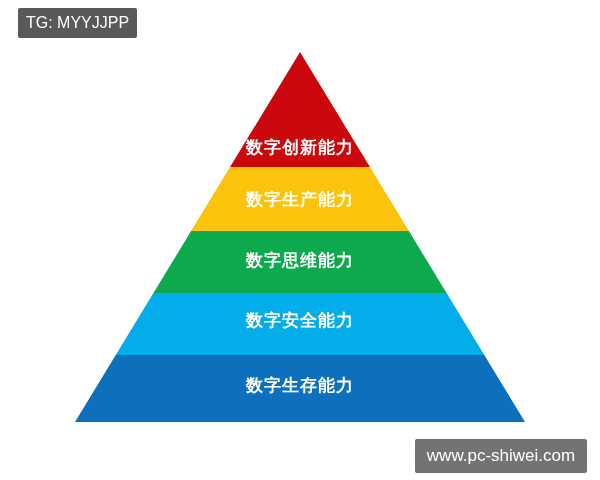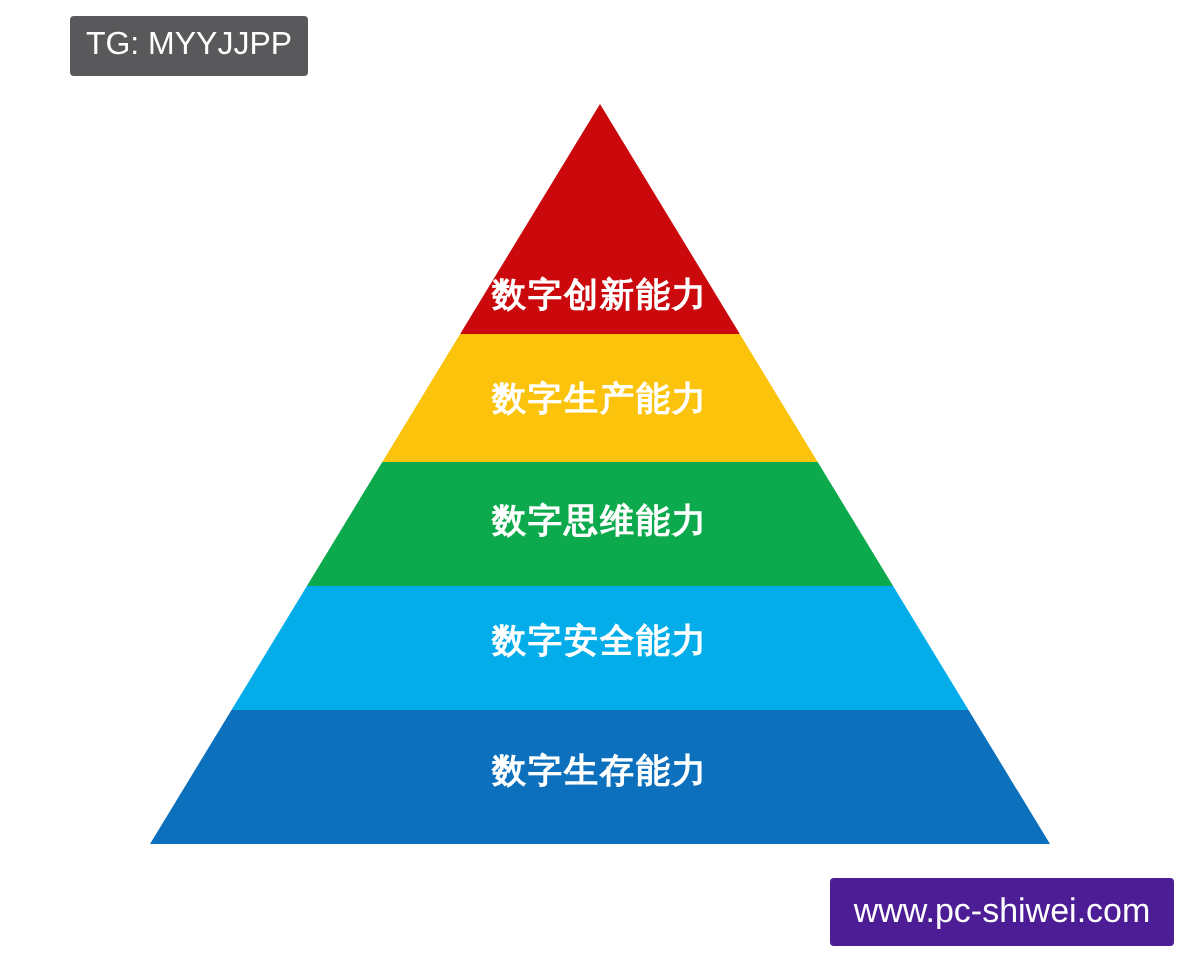--- a/index.html
+++ b/index.html
@@ -52,21 +52,21 @@
     width: 172px;
     height: 34px;
     font-size: 17px;
   }
 </style>
 </head>
 <body>
 
 <div class="canvas">
 
-  <div class="badge badge-top-left" style="background: rgb(89, 89, 91); margin-left: 17px;">
+  <div class="badge badge-top-left" style="background: rgb(89, 89, 91);">
     <span>TG: MYYJJPP</span>
   </div>
 
   <svg class="pyramid-svg" viewBox="0 0 600 480">
     <defs>
       <clipPath id="pyramid-clip">
         <path d="M300 52 L525 422 L75 422 Z"></path>
       </clipPath>
     </defs>
     <g clip-path="url(#pyramid-clip)">
@@ -76,17 +76,17 @@
       <rect x="0" y="293" width="600" height="62" fill="#02ade9"></rect>
       <rect x="0" y="355" width="600" height="67" fill="#0d70bd"></rect>
     </g>
     <text class="layer-label" x="300" y="153" fill="#ffffff">数字创新能力</text>
     <text class="layer-label" x="300" y="205" fill="#ffffff">数字生产能力</text>
     <text class="layer-label" x="300" y="266" fill="#ffffff">数字思维能力</text>
     <text class="layer-label" x="300" y="326" fill="#ffffff">数字安全能力</text>
     <text class="layer-label" x="300" y="391" fill="#ffffff">数字生存能力</text>
   </svg>
 
-  <div class="badge badge-bottom-right" style="background: #4c1d95;">
+  <div class="badge badge-bottom-right" style="background: #737373;">
     <span>www.pc-shiwei.com</span>
   </div>
 
 </div>
 
 </body></html>

